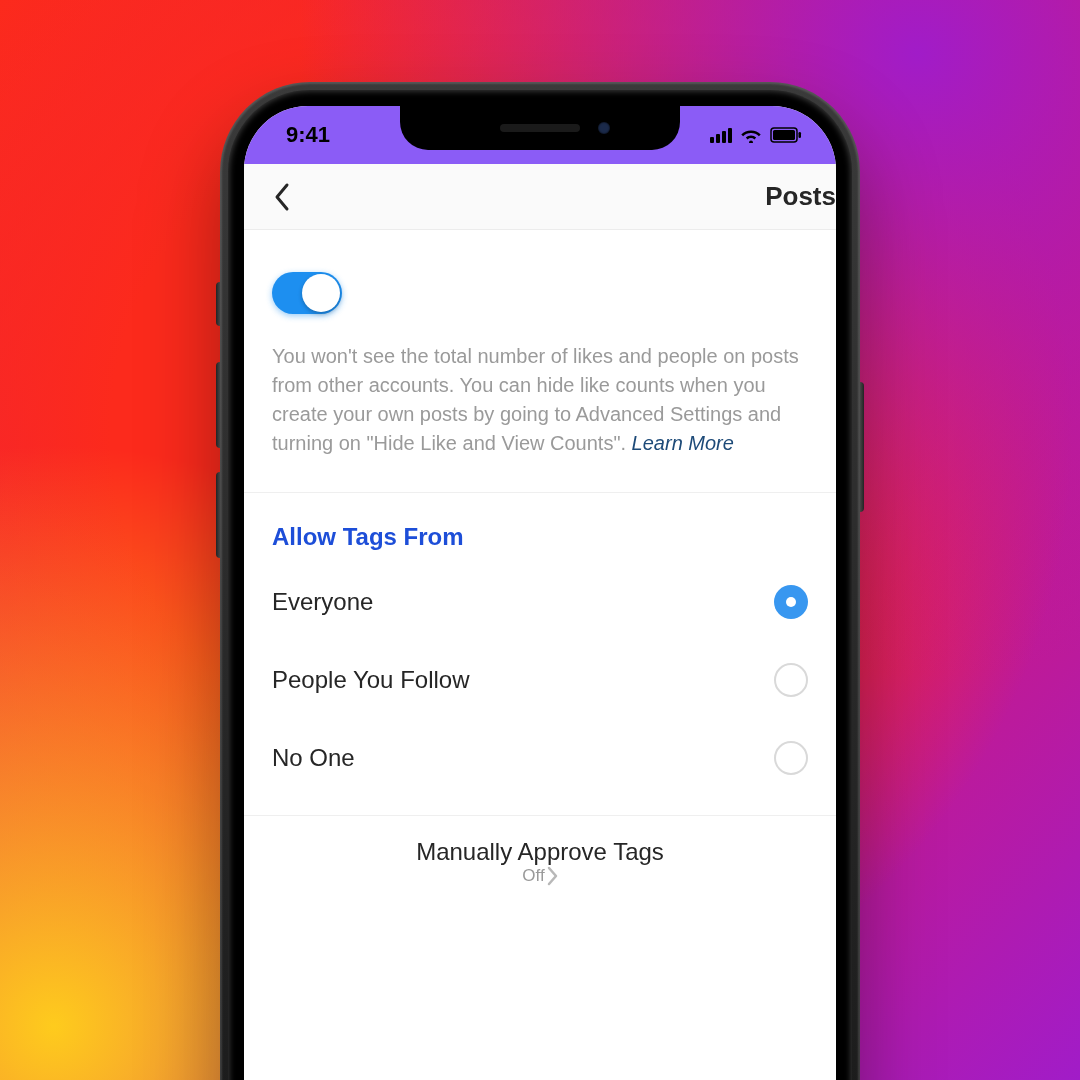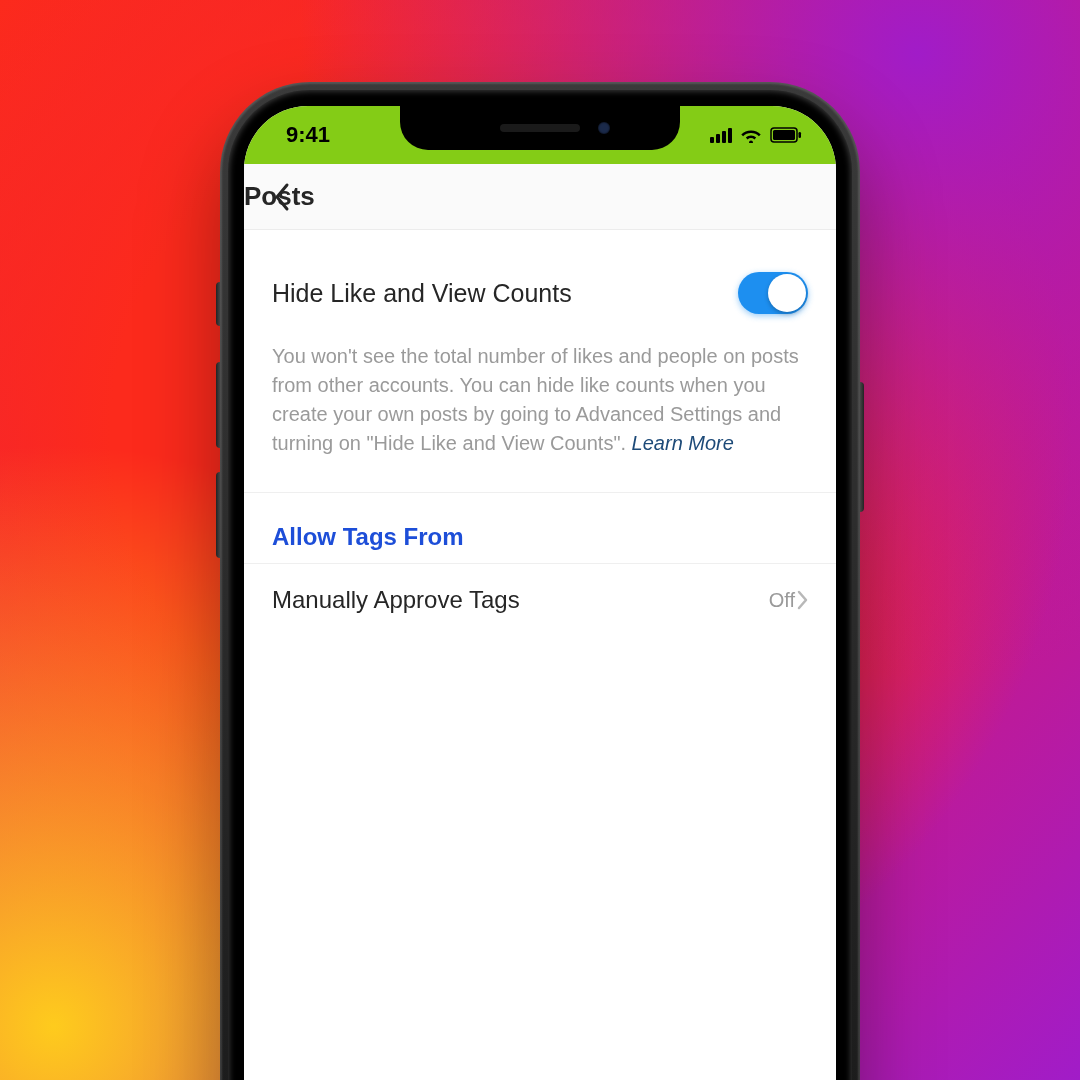--- a/index.html
+++ b/index.html
@@ -68,41 +68,41 @@
     display: flex; align-items: center; justify-content: center; gap: 40px;
   }
   .speaker { width: 80px; height: 8px; background: #1a1a1a; border-radius: 4px; }
   .camera { width: 12px; height: 12px; background: #1b2a4a; border-radius: 50%; position: absolute; right: 70px; box-shadow: inset 0 0 2px #000; }
 
   .status-bar {
     height: 58px;
     display: flex; align-items: center; justify-content: space-between;
     padding: 0 34px 0 42px;
     font-size: 22px; font-weight: 600;
-    background: #84cc16;
+    background: #8b5cf6;
   }
   .status-right { display: flex; align-items: center; gap: 8px; }
   .cell-bars { display: flex; align-items: flex-end; gap: 2px; height: 16px; }
   .cell-bars span { width: 4px; background: #000; border-radius: 1px; }
   .cell-bars span:nth-child(1){height:6px} .cell-bars span:nth-child(2){height:9px}
   .cell-bars span:nth-child(3){height:12px} .cell-bars span:nth-child(4){height:15px}
   .wifi svg, .battery svg { display: block; }
 
   .nav-header {
     height: 66px;
     background: #fafafa;
     border-bottom: 1px solid #ececec;
     display: flex; align-items: center;
     position: relative;
     padding: 0 20px;
   }
   .nav-back { width: 36px; height: 36px; display: flex; align-items: center; justify-content: center; cursor: pointer; }
   .nav-title {
     position: absolute; left: 0; right: 0;
-    text-align: left;
+    text-align: right;
     font-size: 26px; font-weight: 700; color: #262626;
     pointer-events: none;
   }
 
   .content { background: #fff; }
 
   .section { border-bottom: 1px solid #efefef; padding: 0 28px; }
 
   .toggle-row {
     display: flex; align-items: center; justify-content: space-between;
@@ -149,23 +149,24 @@
     content: ""; position: absolute; left: 50%; top: 50%;
     width: 10px; height: 10px; background: #fff; border-radius: 50%;
     transform: translate(-50%,-50%);
   }
   .radio-group { padding-bottom: 18px; }
 
   .nav-row {
     display: flex; align-items: center; justify-content: space-between;
     padding: 22px 0 18px 0;
     cursor: pointer;
+    flex-direction: column;
   }
   .nav-row .nlabel { font-size: 24px; color: #262626; }
-  .nav-row .nright { display: flex; align-items: center; gap: 1px; color: #9a9a9a; font-size: 20px; }
+  .nav-row .nright { display: flex; align-items: center; gap: 1px; color: #9a9a9a; font-size: 17px; }
   .chev-r svg { display: block; }
 
 </style>
 </head>
 <body>
 
 <div class="bg">
   <div class="phone">
     <div class="side-btn btn-l1"></div>
     <div class="side-btn btn-l2"></div>
@@ -211,32 +212,45 @@
               <path d="M14 3 L4 15 L14 27" stroke="#262626" stroke-width="3" fill="none" stroke-linecap="round" stroke-linejoin="round"></path>
             </svg>
         </div>
         <div class="nav-title">Posts</div>
       </div>
 
       <div class="content">
 
         <div class="section">
           <div class="toggle-row">
-            <span class="label">Hide Like and View Counts</span>
             <div class="toggle">
               <div class="knob"></div>
             </div>
           </div>
           <div class="desc">
             <span>You won't see the total number of likes and people on posts from other accounts. You can hide like counts when you create your own posts by going to Advanced Settings and turning on "Hide Like and View Counts". </span><a>Learn More</a>
           </div>
         </div>
 
         <div class="section">
           <div class="sec-header">Allow Tags From</div>
+          <div class="radio-group">
+            <div class="radio-row">
+              <span class="rlabel">Everyone</span>
+              <div class="radio selected"></div>
+            </div>
+            <div class="radio-row">
+              <span class="rlabel">People You Follow</span>
+              <div class="radio"></div>
+            </div>
+            <div class="radio-row">
+              <span class="rlabel">No One</span>
+              <div class="radio"></div>
+            </div>
+          </div>
         </div>
 
         <div class="section" style="border-bottom:none">
           <div class="nav-row">
             <span class="nlabel">Manually Approve Tags</span>
             <div class="nright">
               <span>Off</span>
               <div class="chev-r">
                 <svg width="12" height="20" viewBox="0 0 12 20">
                     <path d="M3 2 L10 10 L3 18" stroke="#b8b8b8" stroke-width="2.5" fill="none" stroke-linecap="round" stroke-linejoin="round"></path>

